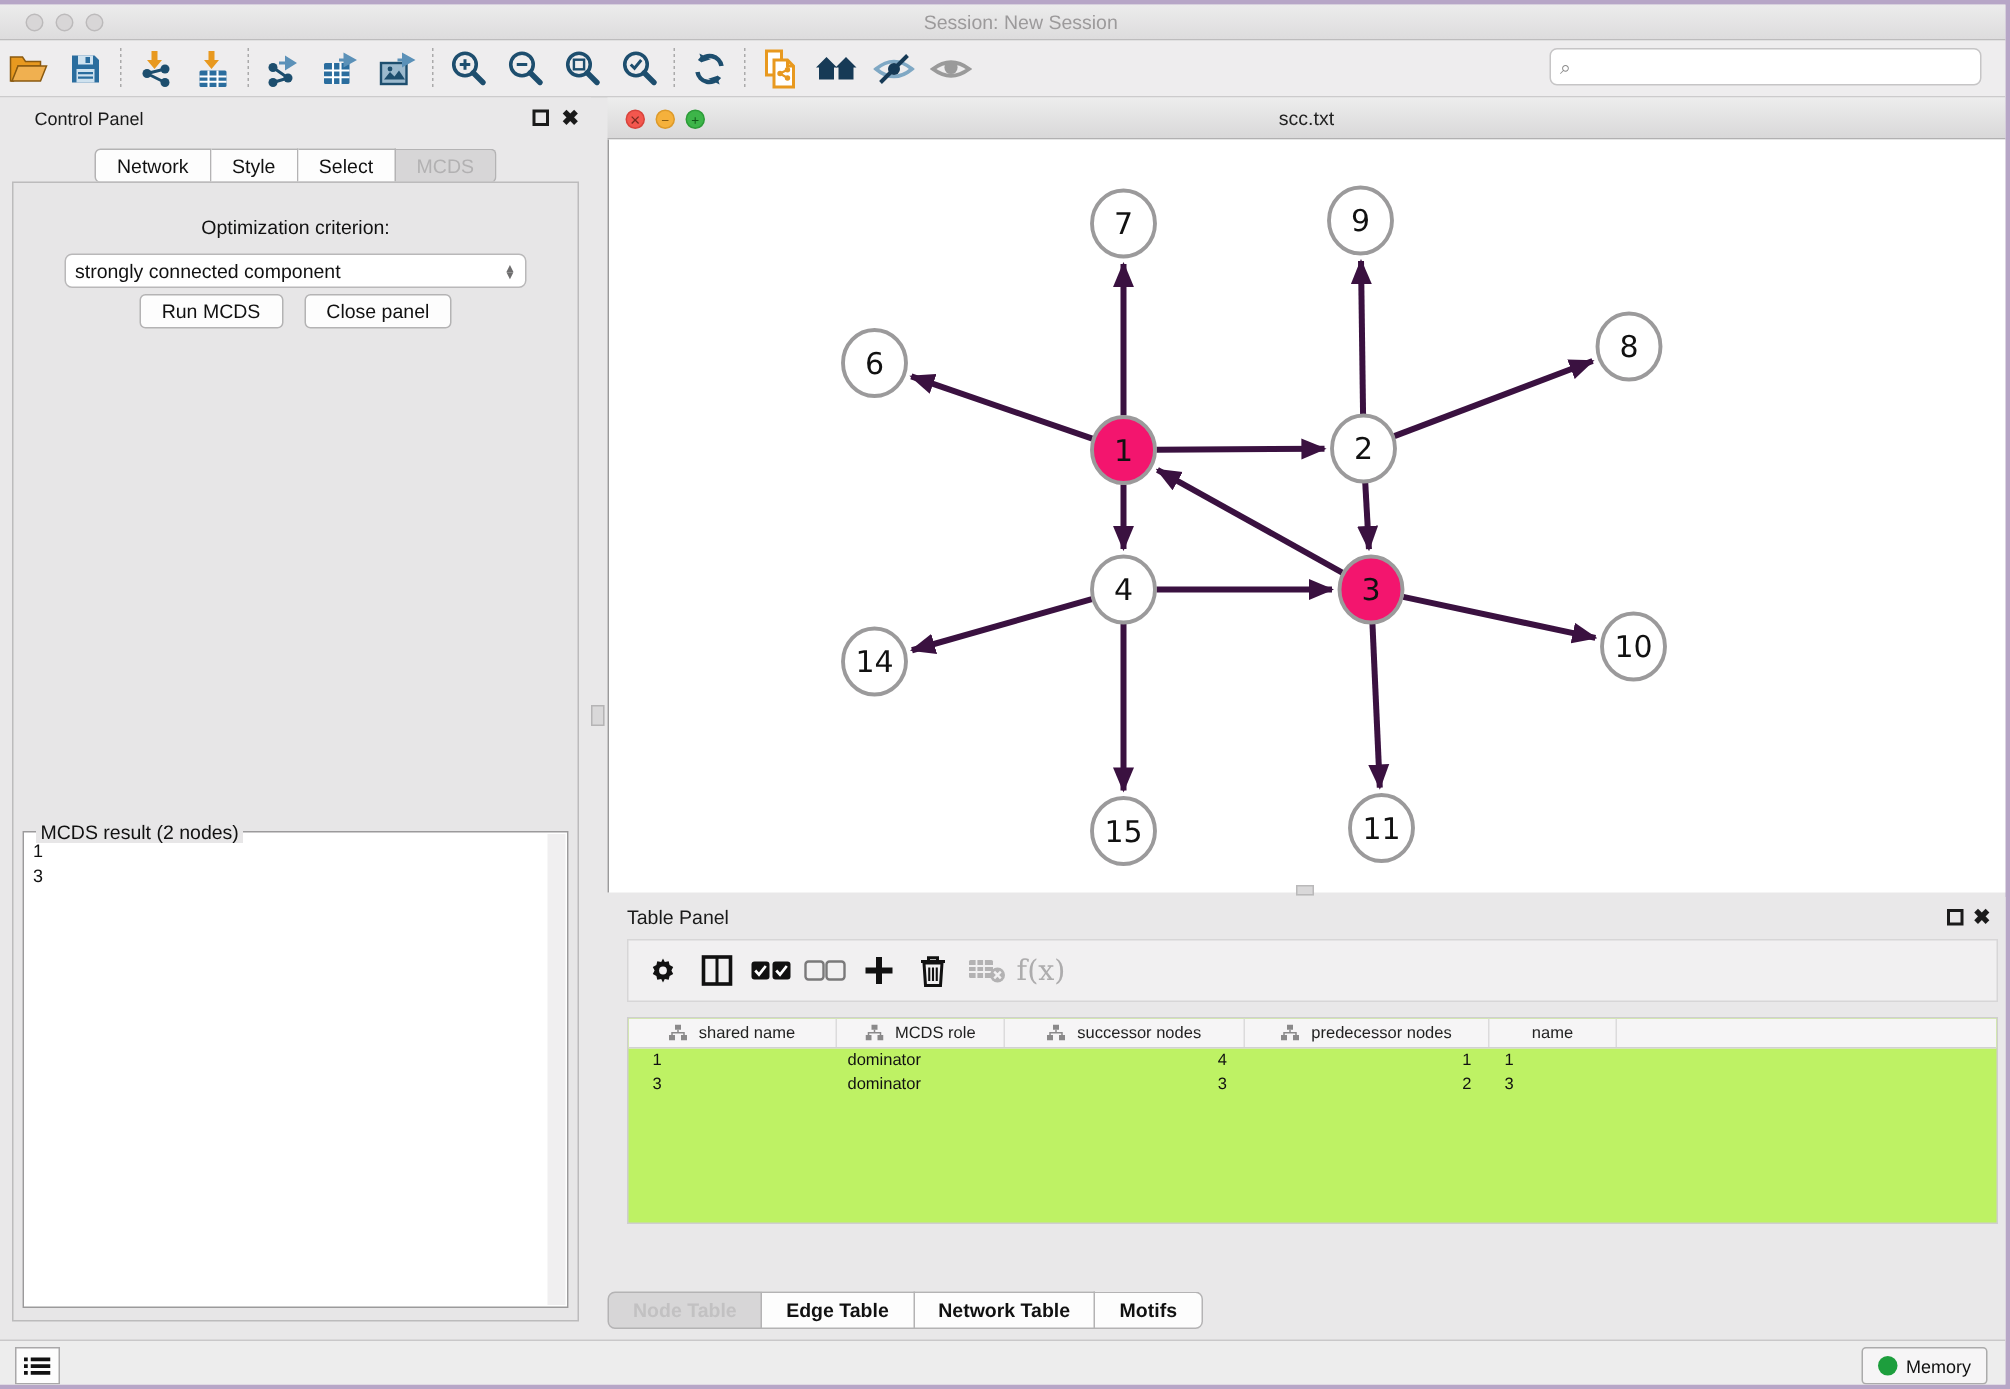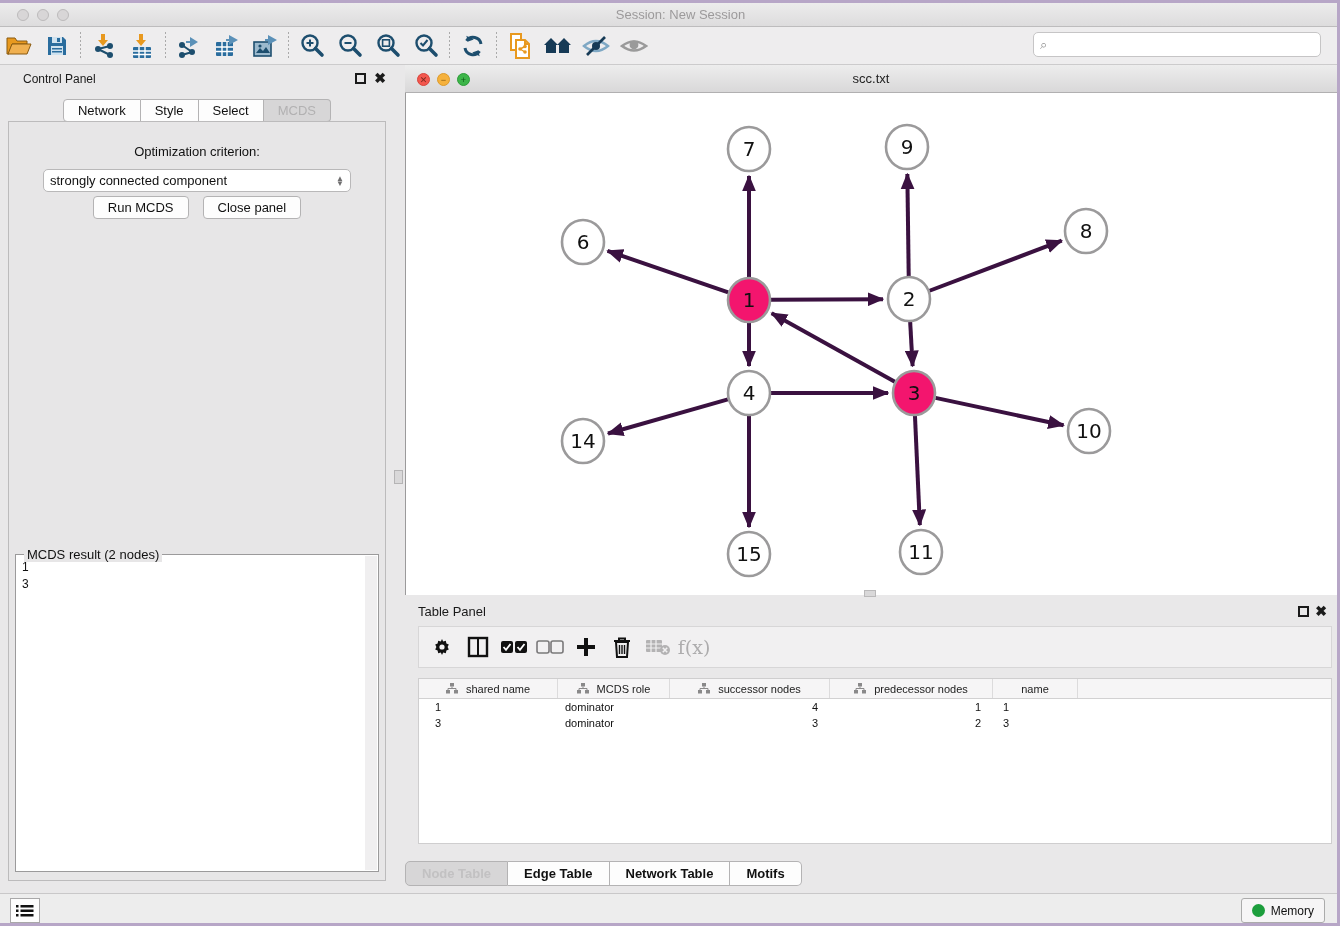--- a/index.html
+++ b/index.html
@@ -82,22 +82,22 @@
   
   .table-panel { position:absolute; left:405px; top:595px; width:935px; height:295px; background:#e9e8e9; }
   .tp-titlerow { position:relative; height:26px; }
   .tp-title { position:absolute; left:13px; top:6px; font-size:13px; color:#1a1a1a; }
   .tp-float{right:31px}.tp-close{right:13px}
   .tp-toolbar { position:absolute; left:13px; top:28px; width:914px; height:42px;
     background:#f1f0f1; border:1px solid #d7d6d7; display:flex; align-items:center; padding-left:8px; gap:6px; }
   .tp-ic { width:30px; height:28px; display:flex; align-items:center; justify-content:center; }
   .fx { font-family:"DejaVu Serif", serif; font-size:19px; color:#adacad; }
 
-  .tp-table { position:absolute; left:13px; top:80px; width:914px; height:166px;
-    background:#ffffff; border:1px solid #cfcecf; overflow:hidden; }
+  .tp-table { position:absolute; left:13px; top:80px; width:914px; height:138px;
+    background:#bef264; border:1px solid #cfcecf; overflow:hidden; }
   .thead { display:flex; height:20px; background:#f6f5f6; border-bottom:1px solid #d2d1d2; }
   .th { display:flex; align-items:center; justify-content:center; gap:8px;
     font-size:11px; color:#222; border-right:1px solid #dcdbdc; }
   .c0{width:139px}.c1{width:112px}.c2{width:160px}.c3{width:163px}.c4{width:85px}
   .trow { display:flex; height:16px; font-size:11px; color:#111; }
   .td { display:flex; align-items:center; }
   .td.c0{padding-left:16px}.td.c1{padding-left:7px}
   .td.c2,.td.c3{justify-content:flex-end; padding-right:12px}
   .td.c4{padding-left:10px}
 

